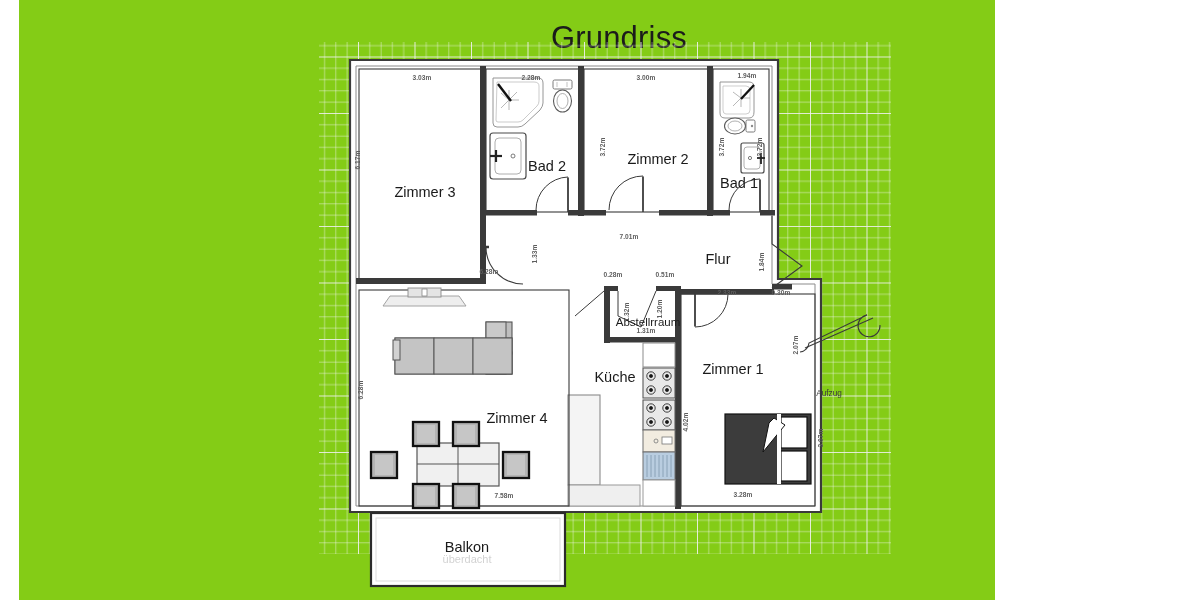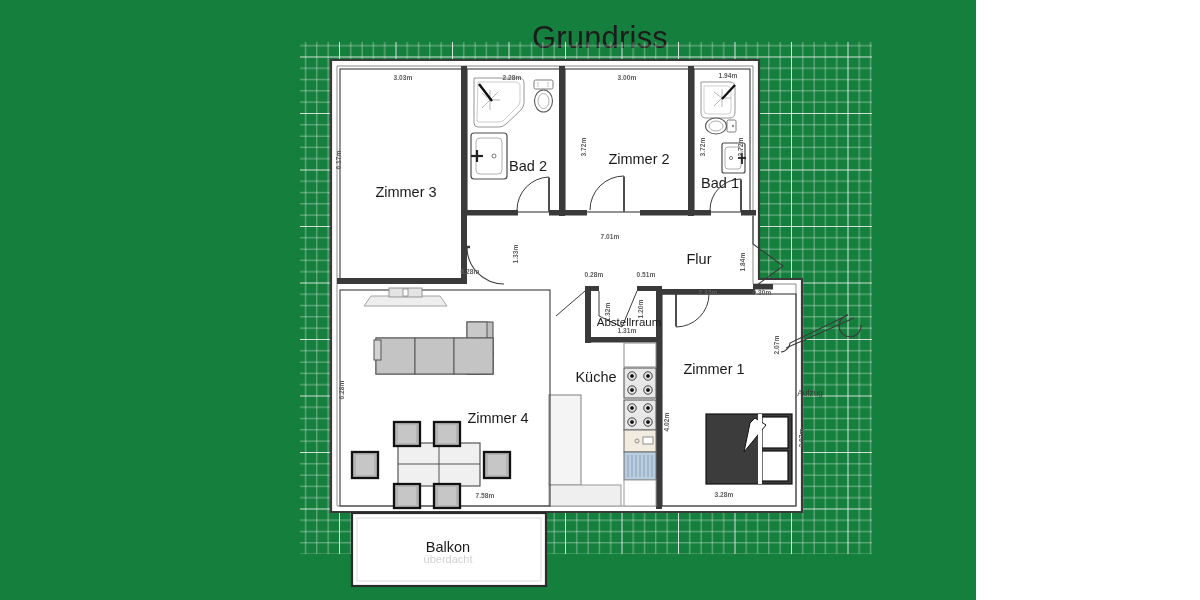--- a/index.html
+++ b/index.html
@@ -8,21 +8,22 @@
     background: #ffffff;
     width: 1200px;
     height: 600px;
     overflow: hidden;
     font-family: "Liberation Sans", sans-serif;
   }
   #app {
     position: relative;
     width: 976px;
     height: 600px;
-    background: #15803d;
+    background: #84cc16;
+    margin-left: 19px;
   }
   #title {
     position: absolute;
     left: 0;
     top: 20px;
     width: 1200px;
     text-align: center;
     font-size: 31px;
     color: #1b1b1b;
     letter-spacing: 0.2px;

